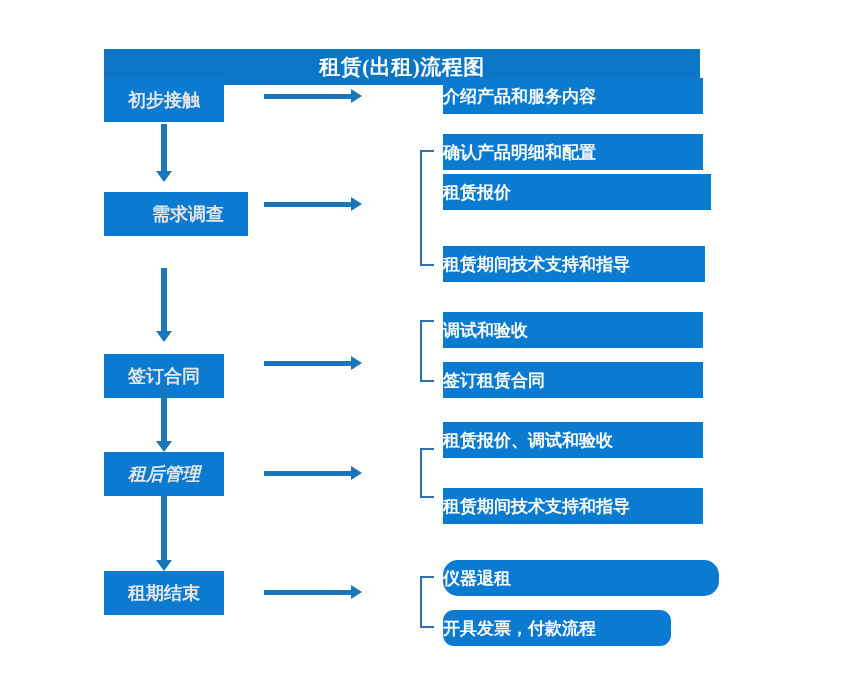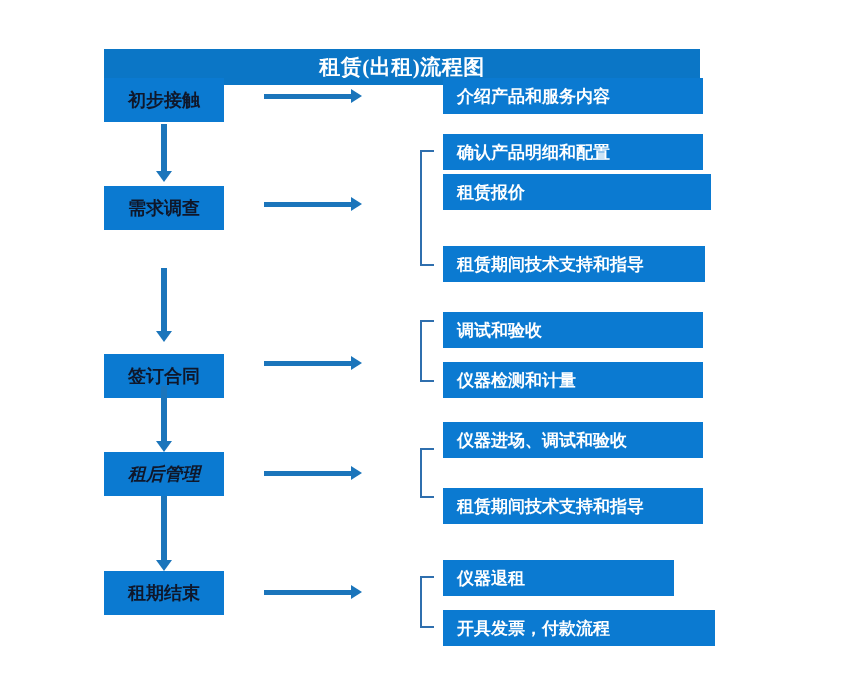--- a/index.html
+++ b/index.html
@@ -44,41 +44,40 @@
     position: absolute;
     left: 104px;
     width: 120px;
     height: 44px;
     background: #0b7ad1;
     display: flex;
     align-items: center;
     justify-content: center;
   }
   .stage-box .stage-label {
-    color: #0f172a;
+    color: #e5e5e5;
     font-size: 18px;
     font-weight: bold;
     line-height: 1;
   }
 
   
   .detail-box {
     position: absolute;
     left: 443px;
     height: 36px;
     background: #0b7ad1;
     display: flex;
     align-items: center;
   }
   .detail-box .detail-label {
     color: #ffffff;
     font-size: 17px;
     font-weight: bold;
     line-height: 1;
-    padding-left: 14px;
     white-space: nowrap;
   }
 
   
   .h-arrow {
     position: absolute;
     height: 16px;
     pointer-events: none;
   }
   .h-arrow .shaft {
@@ -137,21 +136,21 @@
 
 <div id="canvas">
 
   <div class="title-bar">
     <span class="title-text">租赁(出租)流程图</span>
   </div>
 
   <div class="stage-box" style="top:78px;">
     <span class="stage-label">初步接触</span>
   </div>
-  <div class="stage-box" style="top:186px;">
+  <div class="stage-box" style="top:192px;padding-left:24px;">
     <span class="stage-label">需求调查</span>
   </div>
   <div class="stage-box" style="top:354px;justify-content:center;">
     <span class="stage-label">签订合同</span>
   </div>
   <div class="stage-box" style="top:452px;font-style:italic;">
     <span class="stage-label">租后管理</span>
   </div>
   <div class="stage-box" style="top:571px;">
     <span class="stage-label">租期结束</span>
@@ -211,30 +210,30 @@
     <span class="detail-label">租赁报价</span>
   </div>
   <div class="detail-box" style="top:246px; width:262px;">
     <span class="detail-label">租赁期间技术支持和指导</span>
   </div>
 
   <div class="detail-box" style="top:312px; width:260px;">
     <span class="detail-label">调试和验收</span>
   </div>
   <div class="detail-box" style="top:362px; width:260px;">
-    <span class="detail-label">仪器检测和计量</span>
+    <span class="detail-label">签订租赁合同</span>
   </div>
 
   <div class="detail-box" style="top:422px; width:260px;">
-    <span class="detail-label">仪器进场、调试和验收</span>
+    <span class="detail-label">租赁报价、调试和验收</span>
   </div>
   <div class="detail-box" style="top:488px; width:260px;">
     <span class="detail-label">租赁期间技术支持和指导</span>
   </div>
 
-  <div class="detail-box" style="top:560px; width:231px;">
+  <div class="detail-box" style="top:560px; width:276px;border-radius:15px;">
     <span class="detail-label">仪器退租</span>
   </div>
-  <div class="detail-box" style="top:610px; width:272px;">
+  <div class="detail-box" style="top:610px; width:228px;border-radius:11px;">
     <span class="detail-label">开具发票，付款流程</span>
   </div>
 
 </div>
 
 </body></html>

